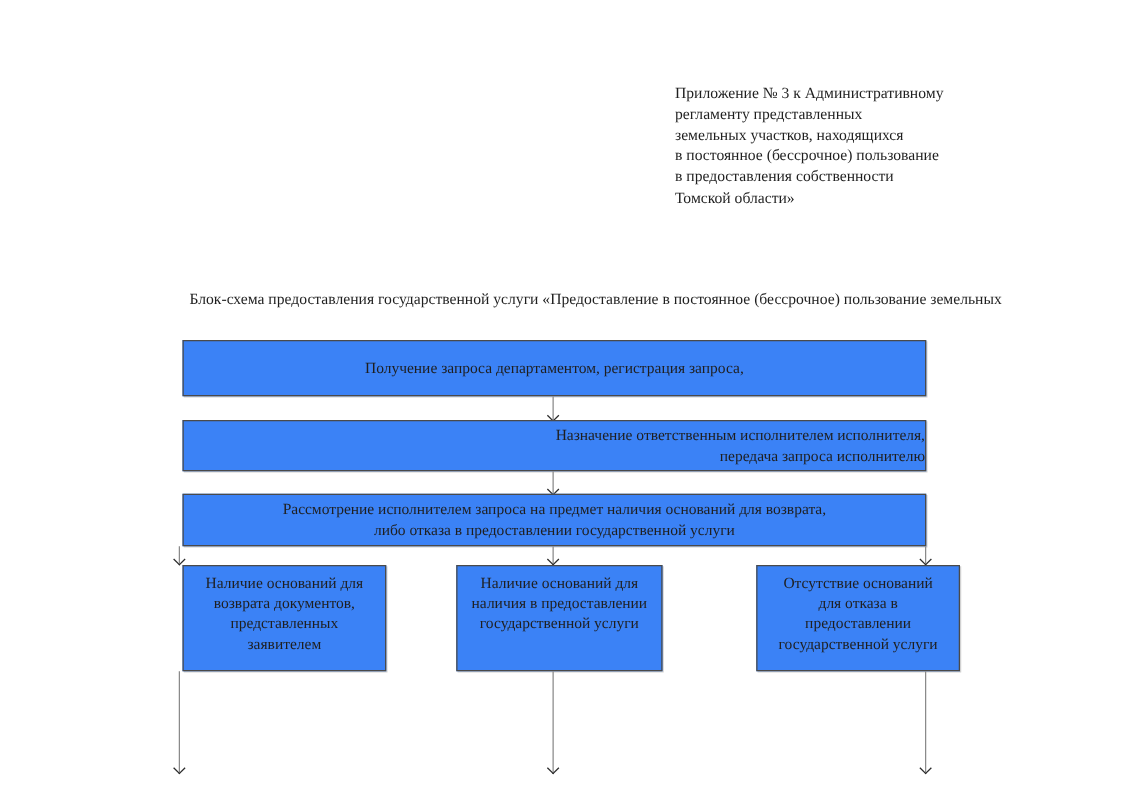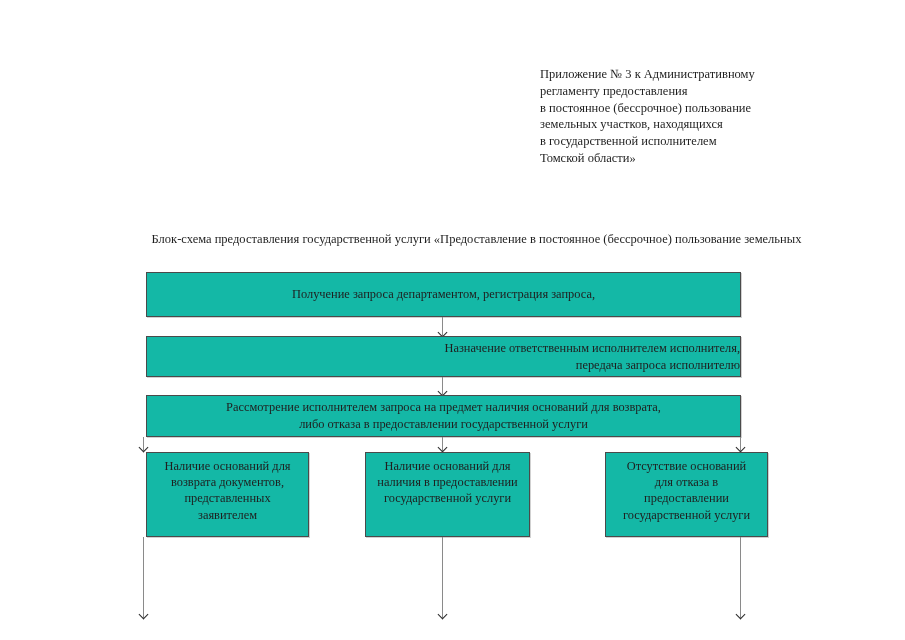--- a/index.html
+++ b/index.html
@@ -16,21 +16,21 @@
     font-size:12.5px;line-height:16.8px;text-align:left;
   }
   .doc-title{
     position:absolute;left:0;top:231px;width:905px;
     font-size:12.5px;line-height:17px;text-align:center;padding-left:24px;
   }
   .fbox{
     position:absolute;
     border:1px solid #4a4a4a;
     box-shadow:1px 1px 0 rgba(0,0,0,0.18);
-    background:#14b8a6;
+    background:#3b82f6;
     box-sizing:border-box;
     font-size:12.4px;line-height:17px;
     text-align:center;
     display:flex;flex-direction:column;align-items:center;justify-content:center;
   }
   .fbox.branch{
     justify-content:flex-start;
     padding-top:5px;
     line-height:16.2px;
   }
@@ -43,24 +43,24 @@
     transform:rotate(-45deg);
   }
 </style>
 </head>
 <body>
 
 <div class="page">
 
   <div class="annex">
     <div>Приложение № 3 к Административному</div>
-    <div>регламенту предоставления</div>
+    <div>регламенту представленных</div>
+    <div>земельных участков, находящихся</div>
     <div>в постоянное (бессрочное) пользование</div>
-    <div>земельных участков, находящихся</div>
-    <div>в государственной исполнителем</div>
+    <div>в предоставления собственности</div>
     <div>Томской области»</div>
   </div>
 
   <div class="doc-title">
     <div>Блок-схема предоставления государственной услуги «Предоставление в постоянное (бессрочное) пользование земельных</div>
   </div>
 
   <div class="fbox" style="left:146px;top:272px;width:595px;height:45px;">
     <div>Получение запроса департаментом, регистрация запроса,</div>
   </div>

